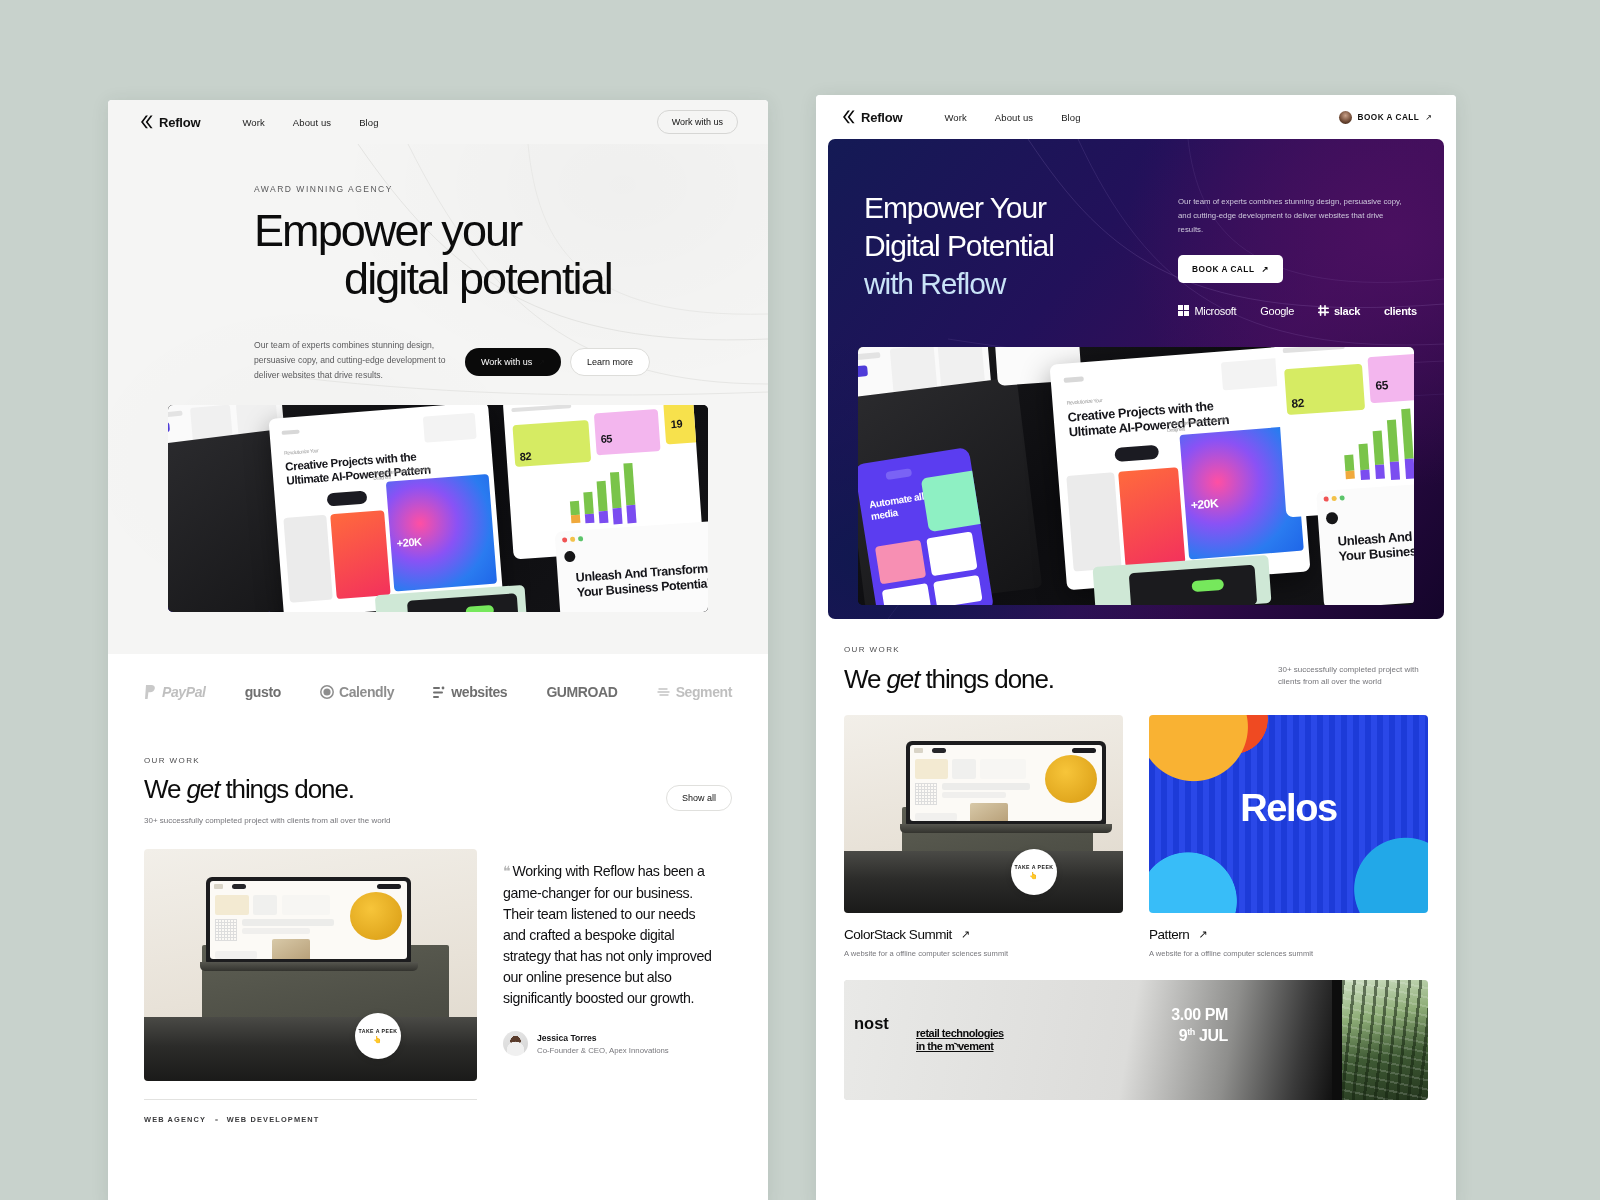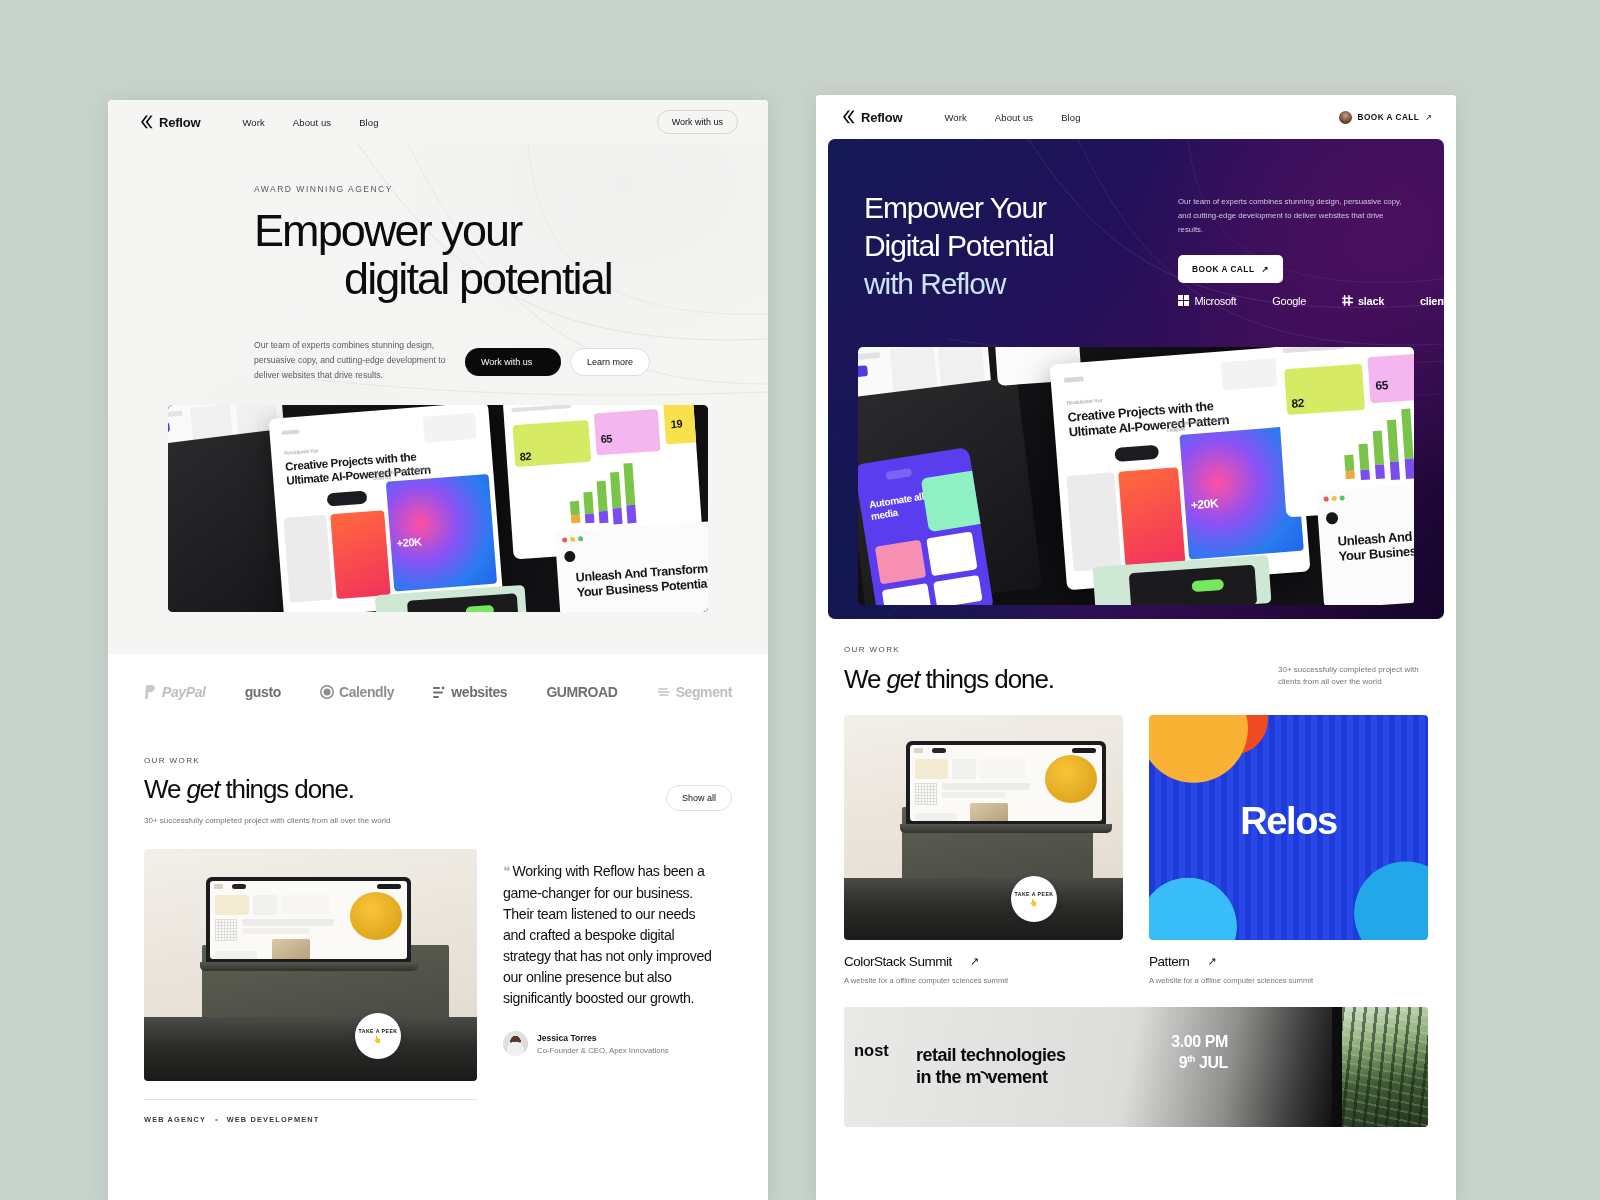--- a/index.html
+++ b/index.html
@@ -194,63 +194,63 @@
     color:#fff; width:300px;
   }
   .h1-right .last { color:#c9e3f7; }
   .hr-right-col { width:230px; margin-left:30px; padding-top:6px; }
   .hr-copy { font-size:7.8px; line-height:1.78; color:#cfc9dd; }
   .btn-white {
     margin-top:18px; background:#fff; color:#0c0c0c; border:none; border-radius:5px;
     padding:9px 14px; font-size:8.3px; font-weight:700; letter-spacing:.5px;
     cursor:pointer; display:inline-flex; align-items:center; gap:7px;
   }
-  .brands { display:flex; align-items:center; gap:36px; margin-top:12px; }
+  .brands { display:flex; align-items:center; gap:24px; margin-top:22px; }
   .brand-chip { display:flex; align-items:center; gap:5px; color:#fff; font-size:11px; letter-spacing:-.3px; }
   .ms-sq { display:grid; grid-template-columns:5px 5px; grid-template-rows:5px 5px; gap:1.4px; }
   .ms-sq i { background:#fff; display:block; }
   .mock-right { position:absolute; left:30px; right:30px; top:208px; height:258px; }
 
   
   .work-grid { display:flex; gap:26px; padding:0 28px; margin-top:20px; }
   .wg-card { flex:1; }
-  .wg-shot { width:100%; height:225px; border-radius:4px; overflow:hidden; position:relative; }
+  .wg-shot { width:100%; height:198px; border-radius:4px; overflow:hidden; position:relative; }
   .wg-shot.a { background:linear-gradient(170deg,#f2efe9 0%,#e8e2d8 55%,#ddd6ca 100%); }
   .wg-shot.b {
     background:
       radial-gradient(circle 78px at 14% 94%, #38bdf8 0 62%, transparent 63%),
       radial-gradient(circle 88px at 92% 88%, #22a8e8 0 58%, transparent 59%),
       radial-gradient(circle 96px at 16% 6%, #f9b233 0 56%, transparent 57%),
       radial-gradient(circle 58px at 30% 2%, #ef4a22 0 60%, transparent 61%),
       repeating-linear-gradient(90deg, #1d3bd8 0 6px, #2a48e8 6px 12px),
       #2442e0;
   }
   .relos {
     position:absolute; left:0; right:0; top:47%; transform:translateY(-50%);
     text-align:center; color:#fff; font-size:38px; font-weight:700; letter-spacing:-1.4px;
   }
-  .wg-name-row { display:flex; align-items:center; gap:18px; margin-top:14px;text-align:right; }
+  .wg-name-row { display:flex; align-items:center; gap:9px; margin-top:14px;text-align:right; }
   .wg-name { font-size:13.5px; letter-spacing:-.45px; color:#0c0c0c; }
   .wg-arrow { font-size:11px; color:#111; }
   .wg-desc { font-size:7.6px; color:#77777c; margin-top:7px; }
 
   
   .banner {
     margin:22px 28px 0; height:120px; border-radius:4px; overflow:hidden;
     position:relative; background:#d9d9d7;
     display:flex;
   }
   .bn-white {
     flex:1; position:relative;
     background:linear-gradient(100deg,#e9e9e7 0%,#dcdcda 58%,#8e8e8c 78%,#3a3a3a 92%,#111 100%);
     display:flex; align-items:center;
   }
   .bn-text {
-    font-size:18px; font-weight:700; line-height:1.2; color:#0b0b0b;
-    letter-spacing:-.5px; margin-left:72px;
+    font-size:11px; font-weight:700; line-height:1.2; color:#0b0b0b;
+    letter-spacing:-.5px; margin-left:72px;text-decoration:underline;
   }
   .bn-cut { font-size:16.5px; font-weight:700; color:#0b0b0b; position:absolute; left:10px; top:34px; }
   .bn-time {
     position:absolute; right:104px; top:24px; color:#fff; text-align:right;
     font-size:16px; font-weight:700; line-height:1.35; letter-spacing:-.4px;
   }
   .bn-time sup { font-size:9px; }
   .bn-trees {
     width:86px;
     background:

